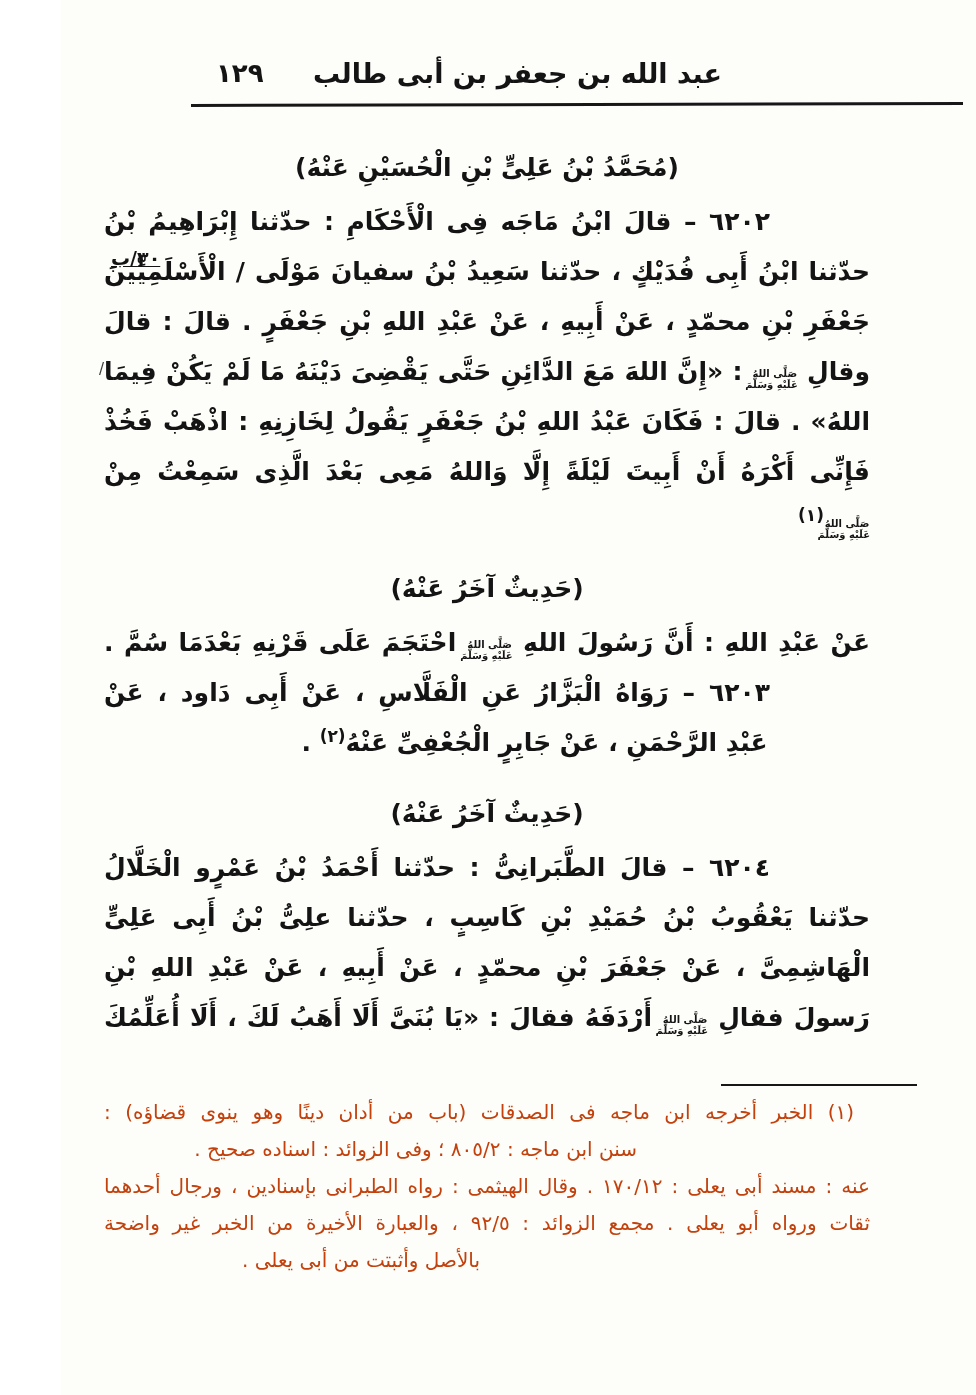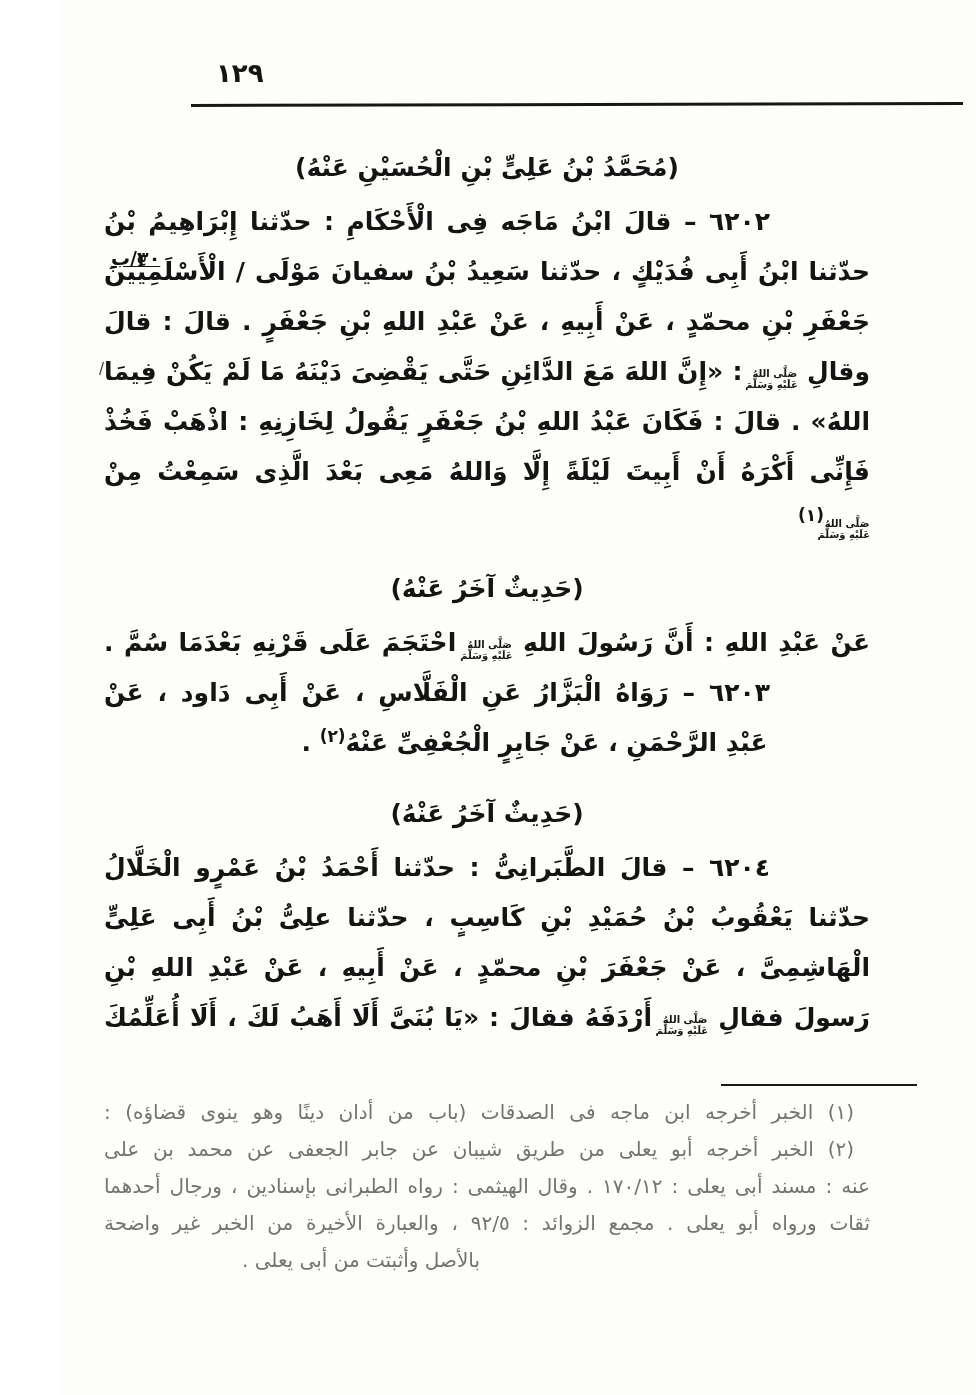--- a/index.html
+++ b/index.html
@@ -126,21 +126,21 @@
     width: 766px;
   }
   .fl {
     font-size: 20px;
     font-weight: normal;
     line-height: 37px;
     height: 37px;
     overflow: hidden;
     text-align: justify;
     text-align-last: justify;
-    color: #737373;
+    color: #c2410c;
   }
   .fl.fn-first { padding-right: 16px; }
   .fl.fn-short1 {
     padding-right: 233px;
     text-align: right;
     text-align-last: right;
     white-space: nowrap;
   }
   .fl.fn-short2 {
     padding-right: 390px;
@@ -149,20 +149,21 @@
     white-space: nowrap;
   }
 </style>
 </head>
 <body>
 
 <div class="page" style="background: rgb(253, 253, 250); color: rgb(20, 20, 20);">
 
   <div class="hdr-num">١٢٩</div>
 
+  <div class="hdr-title">عبد الله بن جعفر بن أبى طالب</div>
 
   <div class="hdr-rule"></div>
 
   <div class="folio">٣٠/ب</div>
 
   <div class="stray">/</div>
 
   <div id="body-lines">
       <div class="bl heading"><span>(مُحَمَّدُ بْنُ عَلِىٍّ بْنِ الْحُسَيْنِ عَنْهُ)</span></div>
       <div class="bl indent"><span>٦٢٠٢ – قالَ ابْنُ مَاجَه فِى الْأَحْكَامِ : حدّثنا إِبْرَاهِيمُ بْنُ الْمُنْذِرِ ،</span></div>
@@ -180,19 +181,19 @@
       <div class="bl indent"><span>٦٢٠٤ – قالَ الطَّبَرانِىُّ : حدّثنا أَحْمَدُ بْنُ عَمْرٍو الْخَلَّالُ الْمَكِّىُّ ،</span></div>
       <div class="bl"><span>حدّثنا يَعْقُوبُ بْنُ حُمَيْدِ بْنِ كَاسِبٍ ، حدّثنا علِىُّ بْنُ أَبِى عَلِىٍّ</span></div>
       <div class="bl"><span>الْهَاشِمِىَّ ، عَنْ جَعْفَرَ بْنِ محمّدٍ ، عَنْ أَبِيهِ ، عَنْ عَبْدِ اللهِ بْنِ جَعْفَرَ : أَنَّ</span></div>
       <div class="bl"><span>رَسولَ فقالِ </span><span class="pbuh"><span class="pl">صَلَّى اللهُ</span><span class="pl">عَلَيْهِ وَسَلَّمَ</span></span><span> أَرْدَفَهُ فقالَ : «يَا بُنَىَّ أَلَا أَهَبُ لَكَ ، أَلَا أُعَلِّمُكَ كَلِمَاتٍ</span></div>
     </div>
 
   <div class="fn-sep"></div>
 
   <div id="footnote-lines">
       <div class="fl fn-first"><span>(١) الخبر أخرجه ابن ماجه فى الصدقات (باب من أدان دينًا وهو ينوى قضاؤه) :</span></div>
-      <div class="fl fn-first"><span>(٢) الخبر أخرجه أبو يعلى من طريق شيبان عن جابر الجعفى عن محمد بن على</span></div>
+      <div class="fl fn-short1"><span>سنن ابن ماجه : ٨٠٥/٢ ؛ وفى الزوائد : اسناده صحيح .</span></div>
       <div class="fl"><span>عنه : مسند أبى يعلى : ١٧٠/١٢ . وقال الهيثمى : رواه الطبرانى بإسنادين ، ورجال أحدهما</span></div>
       <div class="fl"><span>ثقات ورواه أبو يعلى . مجمع الزوائد : ٩٢/٥ ، والعبارة الأخيرة من الخبر غير واضحة</span></div>
       <div class="fl fn-short2"><span>بالأصل وأثبتت من أبى يعلى .</span></div>
     </div>
 
 </div>
 
 </body></html>

